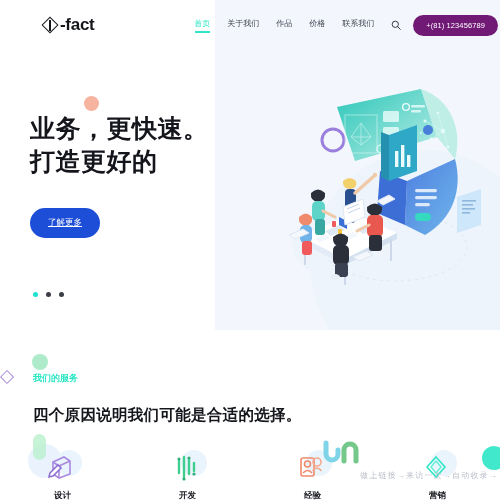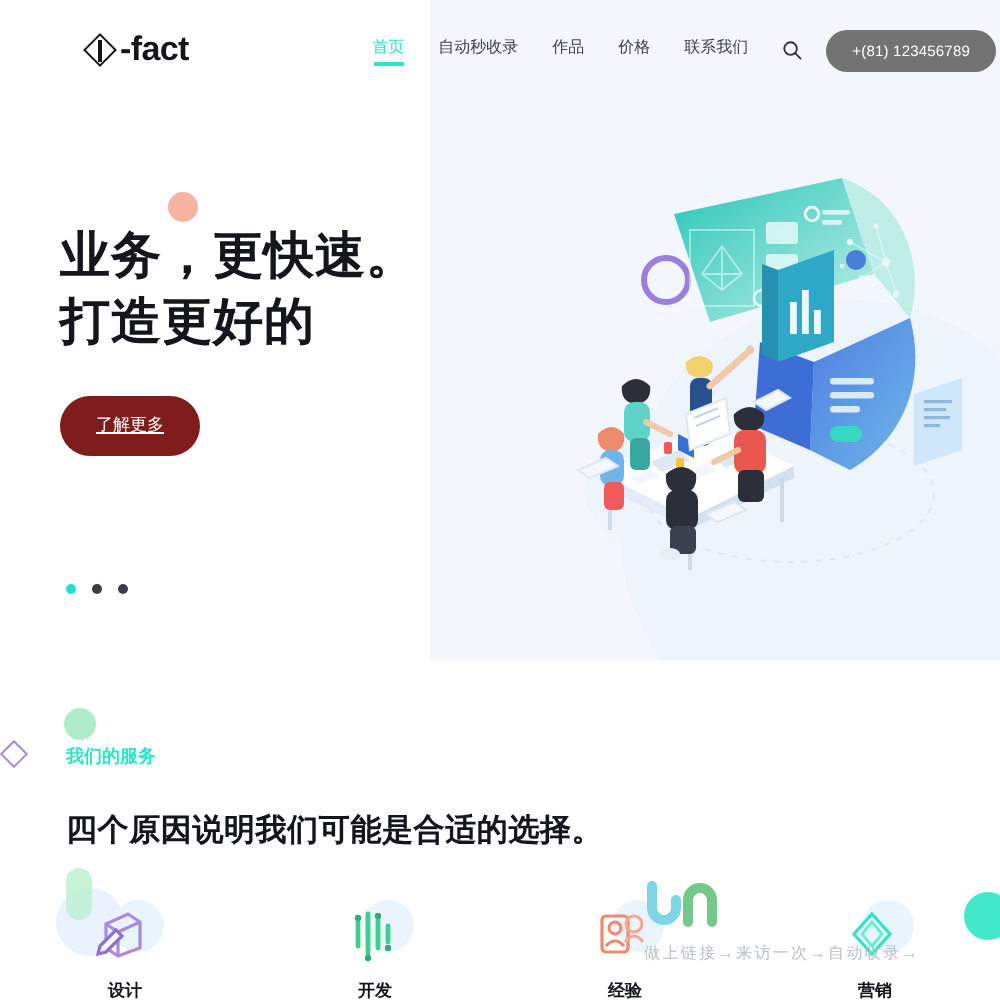--- a/index.html
+++ b/index.html
@@ -61,37 +61,37 @@
     font-size: 8px; color: #3d4250; margin-right: 17px;
     white-space: nowrap; cursor: pointer; position: relative; padding-bottom: 4px;
   }
   .nav-item.active { color: #2ee6c5; }
   .nav-item.active::after {
     content: ""; position: absolute; left: 1px; bottom: 0;
     width: 15px; height: 1.6px; background: #2ee6c5;
   }
   .search-icon { margin-right: 12px; cursor: pointer; display: flex; align-items: center; }
   .phone-btn {
-    background: #737373; color: #ffffff; font-size: 7.5px;
+    background: #701a75; color: #ffffff; font-size: 7.5px;
     padding: 6px 13px; border-radius: 20px; white-space: nowrap;
     cursor: pointer; font-weight: 500; letter-spacing: 0.1px;
   }
 
   
   .hero-left { position: absolute; left: 30px; top: 112px; width: 230px; z-index: 5; }
   .hero-h1 {
     font-size: 25px; line-height: 33px; color: #14161c; font-weight: 700;
     letter-spacing: 0.5px;
   }
   .hero-sub {
     margin-top: 14px; font-size: 7.6px; line-height: 14px; color: #9aa0ad;
     width: 215px;
   }
   .hero-btn {
-    margin-top: 20px; display: inline-block; background: #7f1d1d; color: #ffffff;
+    margin-top: 30px; display: inline-block; background: #1d4ed8; color: #ffffff;
     font-size: 8.5px; padding: 9px 18px; border-radius: 20px; cursor: pointer; text-decoration: underline;
   }
   .dots { position: absolute; left: 33px; top: 292px; display: flex; gap: 8px; z-index: 6; }
   .dot { width: 5px; height: 5px; border-radius: 50%; background: #3a3d45; cursor: pointer; }
   .dot.active { background: #1ee0d0; }
 
   .deco-peach {
     position: absolute; left: 84px; top: 96px; width: 15px; height: 15px;
     border-radius: 50%; background: #f3a68f; opacity: 0.85; z-index: 4;
   }
@@ -155,20 +155,21 @@
   .wm-title {
     font-size: 20px; font-weight: 700; color: #ffffff; letter-spacing: 0px;
     text-shadow:
       -1px -1px 0 #c9cdd4, 1px -1px 0 #c9cdd4,
       -1px 1px 0 #c9cdd4, 1px 1px 0 #c9cdd4;
     line-height: 22px;
   }
   .wm-sub {
     margin-top: 2px; font-size: 8px; color: #b9bec8; letter-spacing: 1.2px;
     white-space: nowrap;
+    margin-left: 38px;
   }
 </style>
 </head>
 <body>
 
 <div class="page">
 
   <div class="bg-hero-blue"></div>
   <div class="bg-hero-round"></div>
   <div class="bg-bottom-white"></div>
@@ -178,21 +179,21 @@
     <div class="logo">
       <span class="logo-mark">
         <span class="diamond"></span>
           <span class="bar"></span>
       </span>
       <span class="logo-text">-fact</span>
     </div>
 
     <div class="nav">
       <div class="nav-item active">首页</div>
-      <div class="nav-item">自动秒收录</div>
+      <div class="nav-item">关于我们</div>
       <div class="nav-item">作品</div>
       <div class="nav-item">价格</div>
       <div class="nav-item">联系我们</div>
 
       <span class="search-icon">
         <svg width="10" height="10" viewBox="0 0 14 14">
           <circle cx="6" cy="6" r="4.4" fill="none" stroke="#2b2f38" stroke-width="1.3"></circle>
           <line x1="9.2" y1="9.2" x2="13" y2="13" stroke="#2b2f38" stroke-width="1.3" stroke-linecap="round"></line>
         </svg>
       </span>

